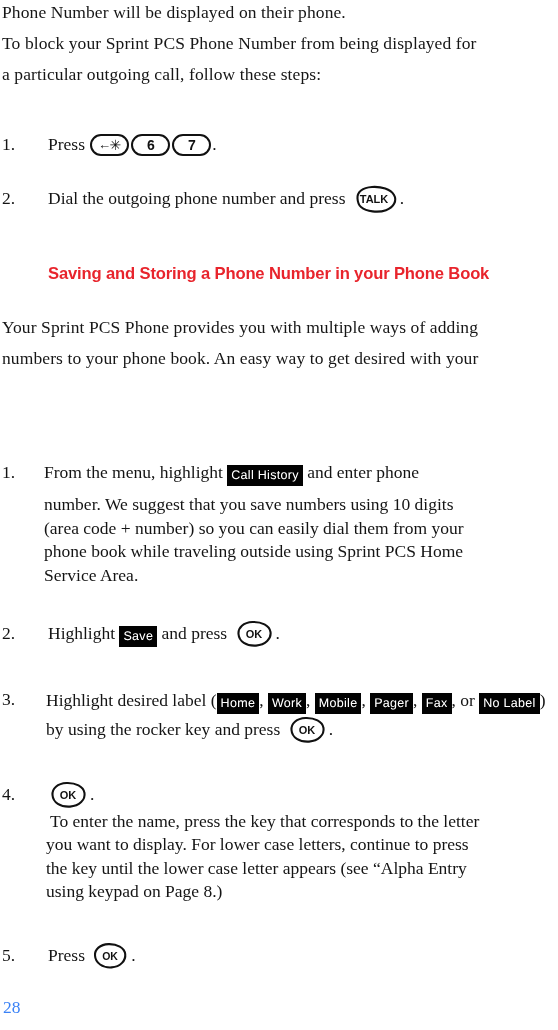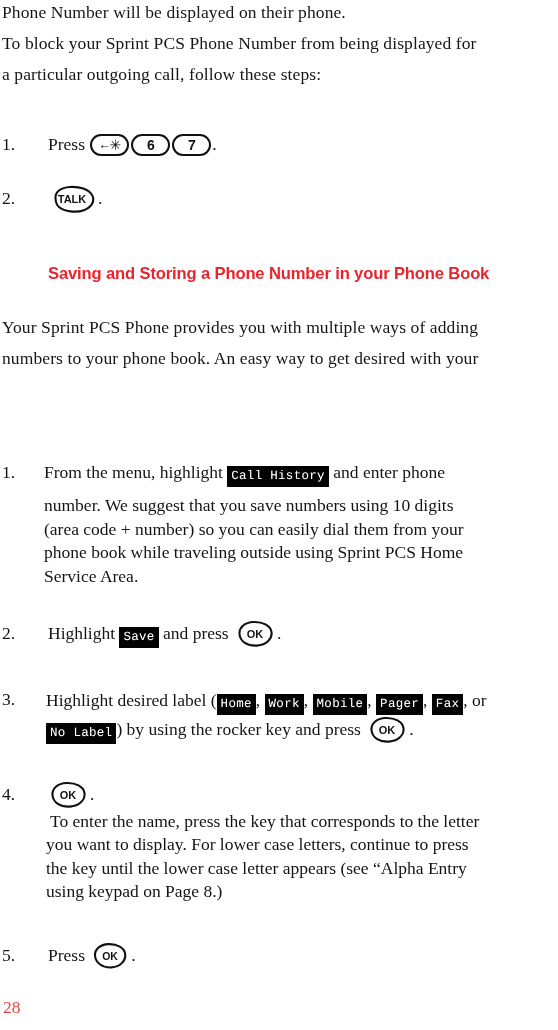--- a/index.html
+++ b/index.html
@@ -137,41 +137,41 @@
     font-weight: bold;
     fill: #111;
   }
 
   
   .redacted {
     display: inline-block;
     position: relative;
     background: #1b1b1b;
     color: #f2f2f2;
-    font-family: Liberation Mono, monospace;
+    font-family: Liberation Sans, sans-serif;
     font-size: 12.5px;
     line-height: 18px;
     padding: 1px 4px 2px 4px;
     vertical-align: baseline;
     top: 1px;
     letter-spacing: 0.3px;
     white-space: nowrap;
     
     filter: blur(0.35px) contrast(1.25);
     text-rendering: geometricPrecision;
   }
 
   
   .page-number {
     position: absolute;
     left: 3px;
     top: 997px;
     font-size: 17.5px;
     font-family: "Liberation Serif", "DejaVu Serif", serif;
-    color: #ef4444;
+    color: #3b82f6;
   }
 
   .nowrap { white-space: nowrap; }
 </style>
 </head>
 <body>
 
 <div class="page">
 
   <div class="para intro-block">
@@ -187,20 +187,21 @@
 
       <span class="key key-star">
         <span class="glyph-arrow">←</span><span class="glyph-star">✳</span>
       </span><span class="key key-rect">6</span><span class="key key-rect">7</span><span>.</span>
     </span>
   </div>
 
   <div class="step step-a" style="left:2px; top:185px; width:556px;">
     <span class="step-num">2.</span>
     <span class="step-body" style="top:0;">
+      <span>Dial the outgoing phone number and press</span>
 
       <span class="key key-blob">
         <svg width="46" height="28" viewBox="0 0 46 28" aria-hidden="true">
           <path d="M5.5 13.5 C5.0 7.0 10.5 2.6 20.0 2.0 C29.5 1.4 38.5 4.2 42.0 10.0
                    C45.2 15.4 42.0 22.4 34.0 25.2 C26.0 28.0 14.5 26.6 9.0 22.0
                    C6.2 19.7 5.7 16.6 5.5 13.5 Z" fill="#ffffff" stroke="#111111" stroke-width="2.1" stroke-linejoin="round"></path>
           <text class="blob-label" x="22" y="18" font-size="11" text-anchor="middle">TALK</text>
         </svg>
       </span><span>.</span>
     </span>

